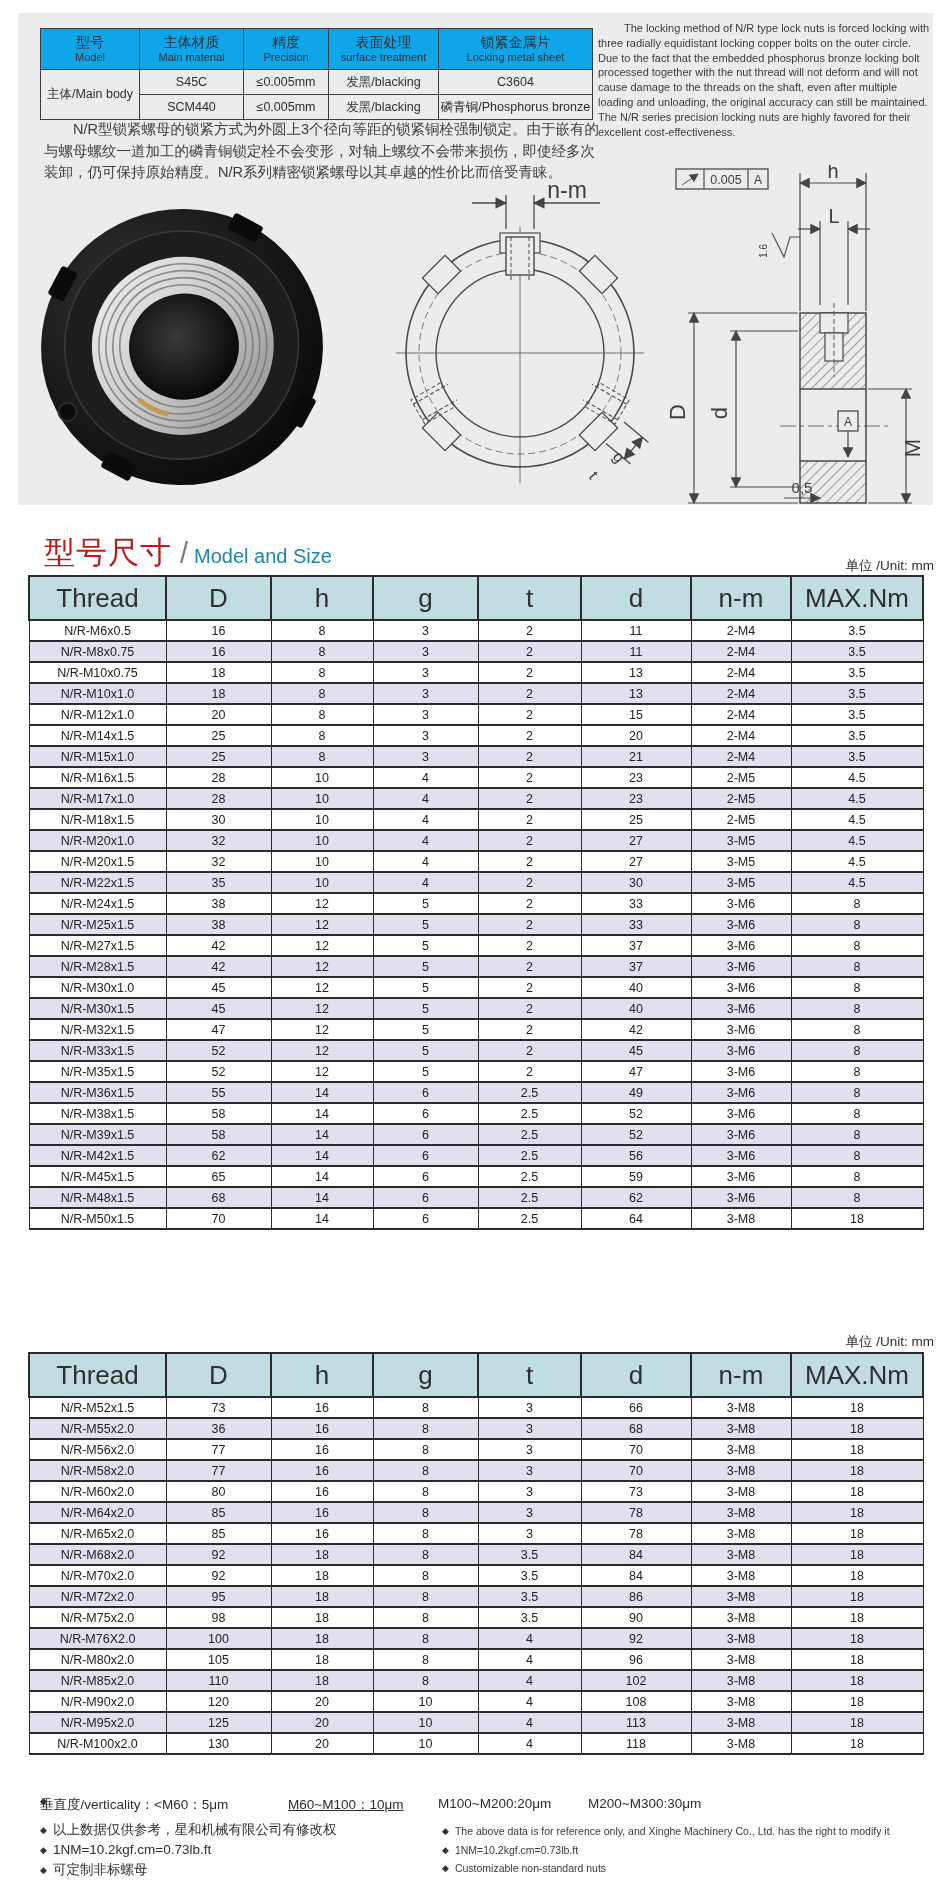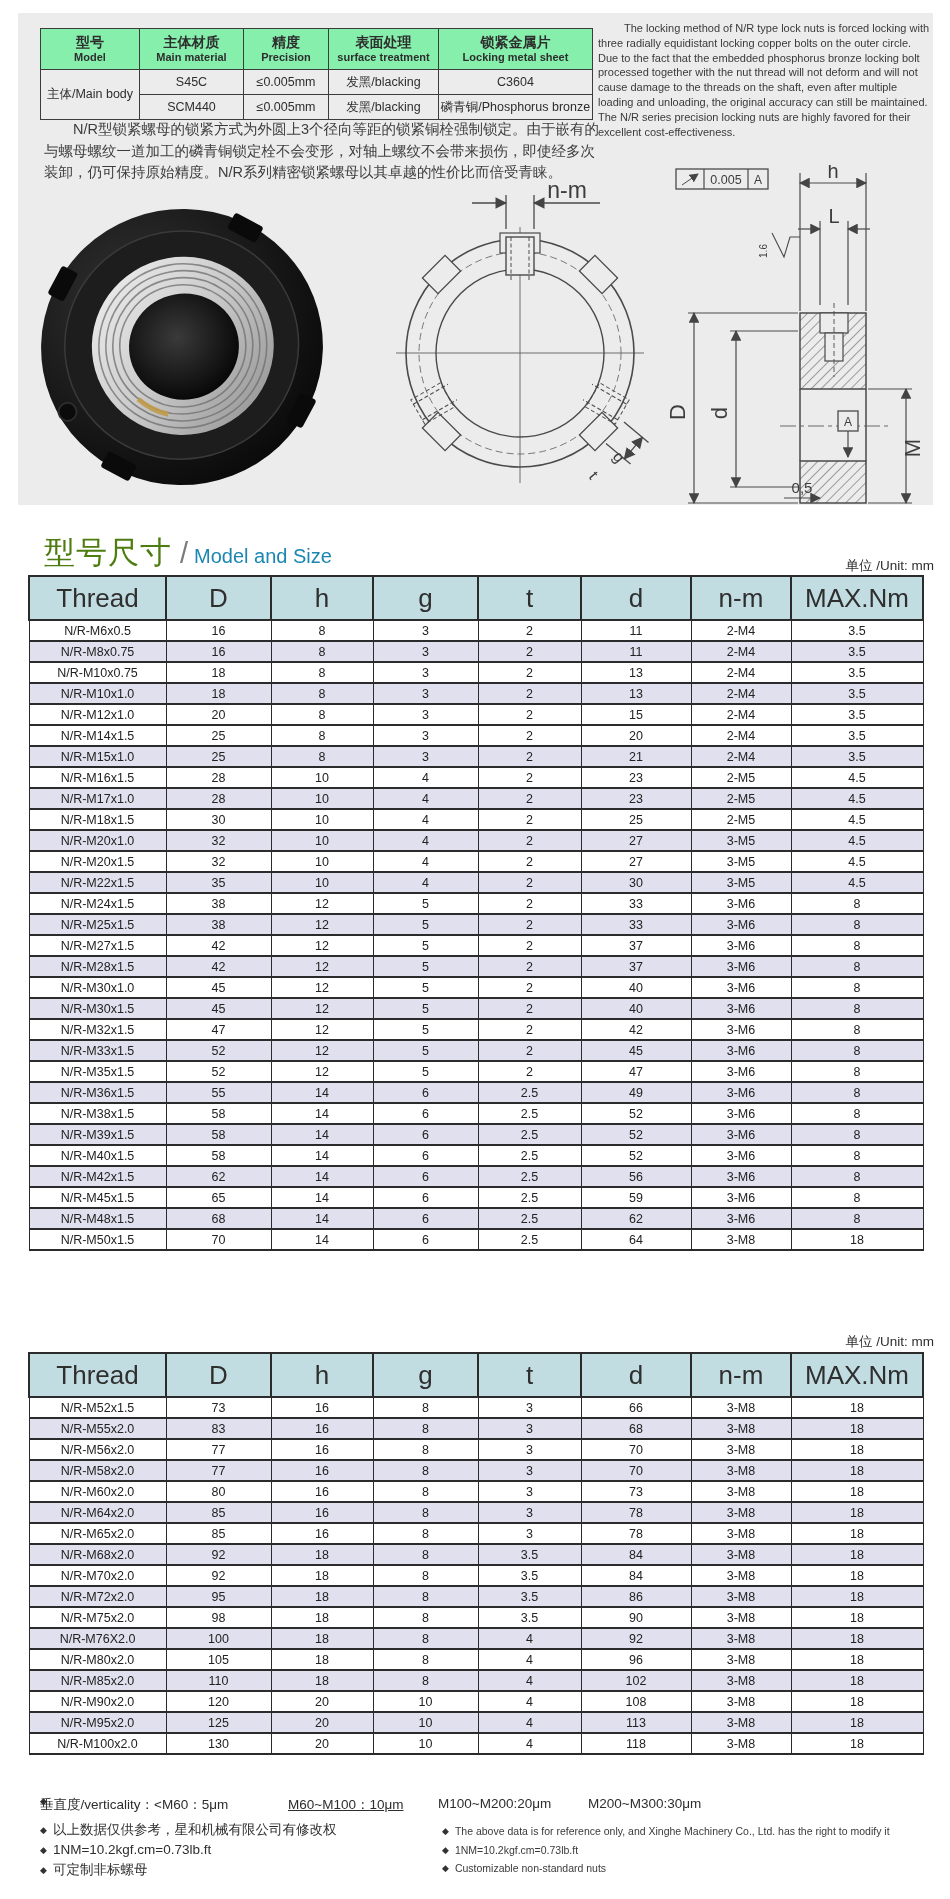--- a/index.html
+++ b/index.html
@@ -3,33 +3,33 @@
 <meta charset="utf-8">
 <style>
   html,body{margin:0;padding:0;background:#fff;}
   .page{position:relative;width:950px;height:1899px;background:#fff;overflow:hidden;
         font-family:"Liberation Sans","DejaVu Sans",sans-serif;color:#333;}
   
   .top-panel{position:absolute;left:18px;top:13px;width:915px;height:492px;background:#ececec;}
   
   .spec-table{position:absolute;left:22px;top:15px;width:552px;border-collapse:collapse;table-layout:fixed;}
   .spec-table th,.spec-table td{border:1.4px solid #3c3c3c;text-align:center;padding:0;}
-  .spec-table th{background:#86efac;height:40px;font-weight:700;}
+  .spec-table th{background:#0ea5e9;height:40px;font-weight:400;}
   .spec-table th .zh{font-size:14px;line-height:17px;color:#2e2e2e;}
   .spec-table th .en{font-size:11px;line-height:13px;color:#2e2e2e;}
   .spec-table td{height:24px;font-size:12.5px;color:#2e2e2e;background:transparent;}
   
   .intro-en{position:absolute;left:580px;top:8px;width:332px;font-size:11px;line-height:14.8px;
             color:#3a3a3a;text-indent:26px;text-align:left;}
   .intro-zh{position:absolute;left:26px;top:106px;width:558px;font-size:14.5px;line-height:21.5px;
             color:#3d3d3d;text-indent:2em;}
   .fig{position:absolute;}
   
   .section-head{position:absolute;left:44px;top:532px;white-space:nowrap;}
-  .section-head .zh{font-size:31px;color:#4d7c0f;letter-spacing:1px;}
+  .section-head .zh{font-size:31px;color:#b91c1c;letter-spacing:1px;}
   .section-head .sep{font-size:29px;color:#7a7a7a;margin:0 6px 0 8px;}
   .section-head .en{font-size:20px;color:#1b86b1;}
   .unit-label{position:absolute;right:16px;font-size:13.5px;color:#2e2e2e;}
   .unit1{top:557px;}
   .unit2{top:1333px;}
   
   .size-table{position:absolute;left:28px;width:894px;border-collapse:collapse;table-layout:fixed;}
   .t1{top:575px;}
   .t2{top:1352px;}
   .size-table th{background:#c2dde2;height:42px;font-size:26px;font-weight:400;color:#2f2f2f;
@@ -539,30 +539,20 @@
         <tr class="alt">
           <td>N/R-M39x1.5</td>
           <td>58</td>
           <td>14</td>
           <td>6</td>
           <td>2.5</td>
           <td>52</td>
           <td>3-M6</td>
           <td>8</td>
         </tr>
-        <tr>
-          <td>N/R-M40x1.5</td>
-          <td>58</td>
-          <td>14</td>
-          <td>6</td>
-          <td>2.5</td>
-          <td>52</td>
-          <td>3-M6</td>
-          <td>8</td>
-        </tr>
         <tr class="alt">
           <td>N/R-M42x1.5</td>
           <td>62</td>
           <td>14</td>
           <td>6</td>
           <td>2.5</td>
           <td>56</td>
           <td>3-M6</td>
           <td>8</td>
         </tr>
@@ -630,21 +620,21 @@
           <td>73</td>
           <td>16</td>
           <td>8</td>
           <td>3</td>
           <td>66</td>
           <td>3-M8</td>
           <td>18</td>
         </tr>
         <tr class="alt">
           <td>N/R-M55x2.0</td>
-          <td>83</td>
+          <td>36</td>
           <td>16</td>
           <td>8</td>
           <td>3</td>
           <td>68</td>
           <td>3-M8</td>
           <td>18</td>
         </tr>
         <tr>
           <td>N/R-M56x2.0</td>
           <td>77</td>

